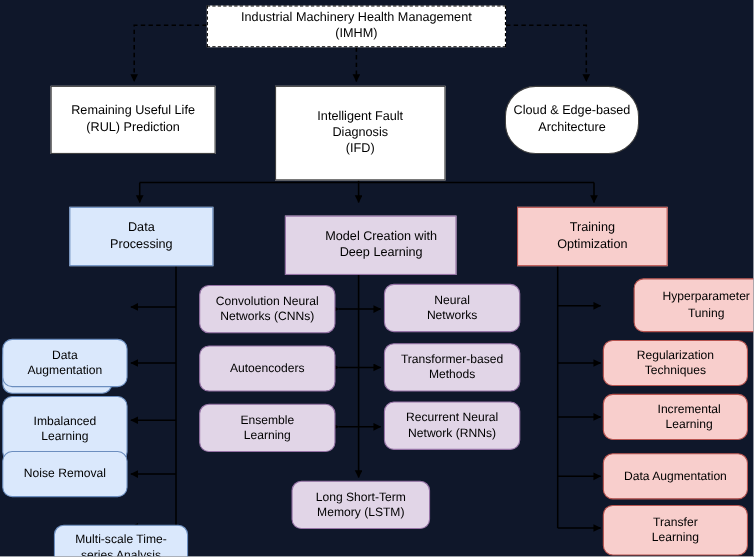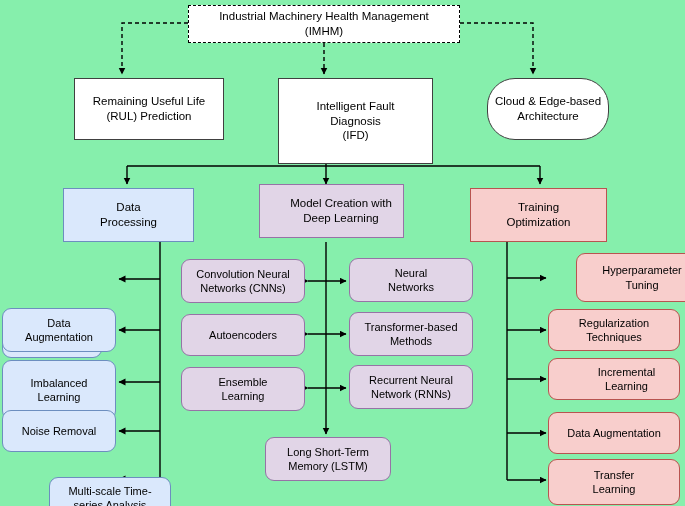--- a/index.html
+++ b/index.html
@@ -1,29 +1,29 @@
 <!DOCTYPE html>
 <html style="--blue-fill: #dae8fc; --blue-border: #6c8ebf; --purple-fill: #e1d5e7; --purple-border: #9673a6; --red-fill: #f8cecc; --red-border: #b85450; --line-color: #000000; --box-border: #404040;"><head>
 <meta charset="utf-8">
 <style>
   html,body{margin:0;padding:0;background:#ffffff;}
   #canvas{
-    position:relative;width:685px;height:506px;background:#86efac;
+    position:relative;width:685px;height:506px;background:#0f172a;
     font-family:"Liberation Sans",sans-serif;overflow:hidden;
   }
   #connector-layer{position:absolute;left:0;top:0;width:685px;height:506px;pointer-events:none;}
   .conn{stroke:var(--line-color,#000);fill:none;stroke-width:1.4;}
   .conn-dash{stroke-dasharray:4 3;}
   .node{
     position:absolute;display:flex;align-items:center;justify-content:center;
     text-align:center;white-space:pre-line;box-sizing:border-box;color:#000;
     line-height:1.3;background:#fff;
   }
   .root-node{border:1.4px dashed #000;font-size:11.5px;}
-  .plain-node{border:1.6px solid var(--box-border,#404040);font-size:11.5px;margin-left:28px;}
+  .plain-node{border:1.6px solid var(--box-border,#404040);font-size:11.5px;}
   .header-node{border:1.6px solid;font-size:11.5px;}
   .leaf-node{border:1.4px solid;border-radius:9px;font-size:11px;}
   .blue{background:var(--blue-fill,#dae8fc);border-color:var(--blue-border,#6c8ebf);}
   .purple{background:var(--purple-fill,#e1d5e7);border-color:var(--purple-border,#9673a6);}
   .red{background:var(--red-fill,#f8cecc);border-color:var(--red-border,#b85450);}
 </style>
 </head>
 <body>
 
 <div id="canvas">
@@ -70,21 +70,21 @@
   <div class="node plain-node" style="left:46px;top:78px;width:150px;height:62px;">Remaining Useful Life
 (RUL) Prediction</div>
   <div class="node plain-node" style="left:250px;top:78px;width:155px;height:86px;">Intelligent Fault
 Diagnosis
 (IFD)</div>
   <div class="node plain-node" style="left:459px;top:78px;width:122px;height:62px;border-radius:28px;">Cloud &amp; Edge-based
 Architecture</div>
 
   <div class="node header-node blue" style="left:63px;top:188px;width:131px;height:54px;">Data
 Processing</div>
-  <div class="node header-node purple" style="left:259px;top:184px;width:145px;height:54px;padding-left:19px;">Model Creation with
+  <div class="node header-node purple" style="left:259px;top:196px;width:156px;height:54px;padding-left:19px;">Model Creation with
 Deep Learning</div>
   <div class="node header-node red" style="left:470px;top:188px;width:137px;height:54px;">Training
 Optimization</div>
 
   <div class="node leaf-node blue" style="left:2px;top:276px;width:100px;height:42px;margin-top:40px;">Feature
 Extraction</div>
   <div class="node leaf-node blue" style="left:2px;top:308px;width:114px;height:44px;">Data
 Augmentation</div>
   <div class="node leaf-node blue" style="left:2px;top:360px;width:114px;height:60px;">Imbalanced
 Learning</div>

